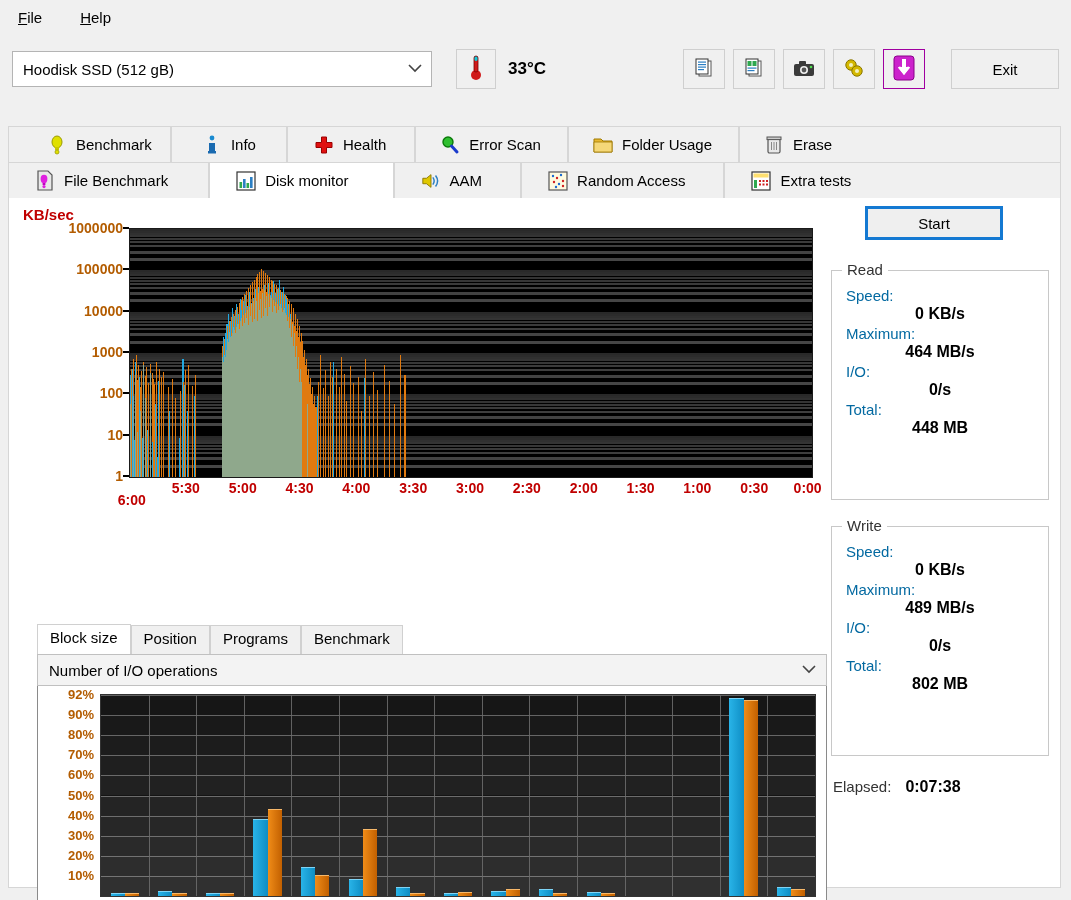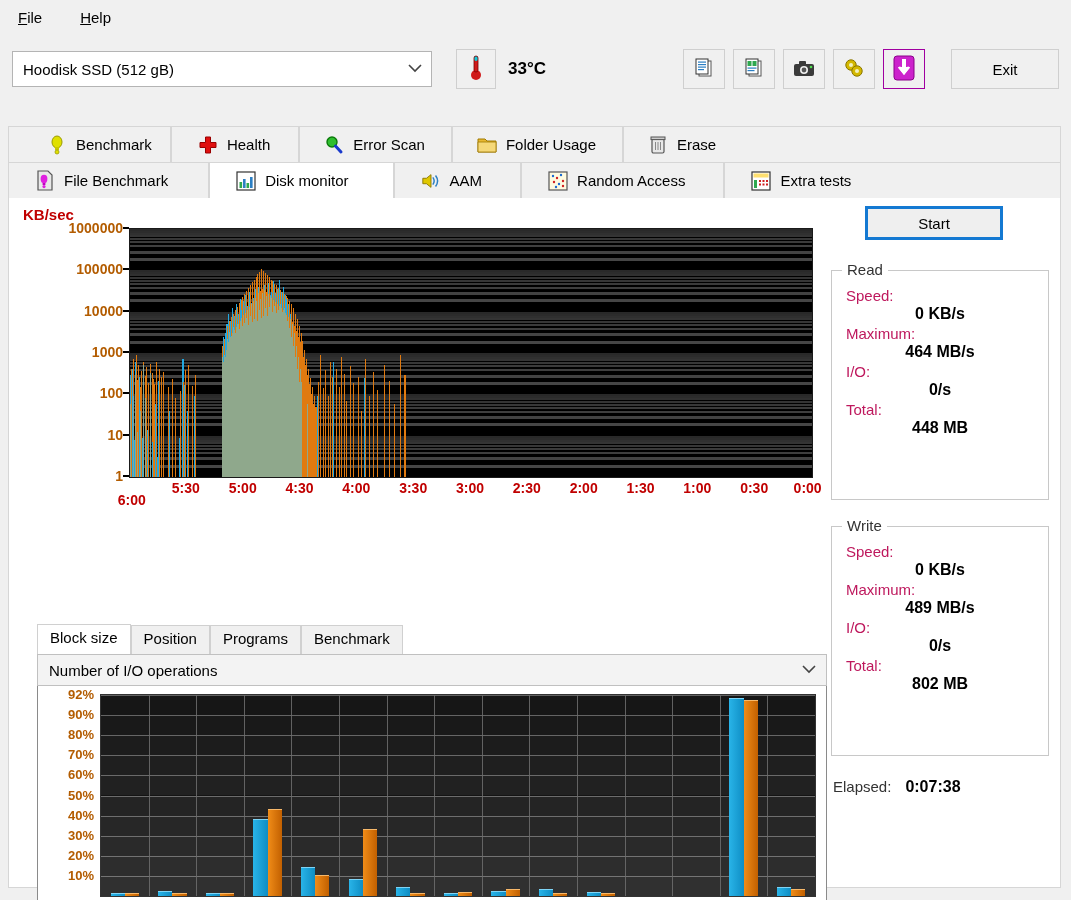--- a/index.html
+++ b/index.html
@@ -115,21 +115,21 @@
     width:138px;height:34px;margin:0 auto 0 34px;border:3px solid #1479d2;background:#efefef;
     display:flex;align-items:center;justify-content:center;font-size:15px;box-sizing:border-box;
   }
   .group{
     position:relative;border:1px solid #c8c8c8;margin-top:22px;padding:14px 14px 12px;
     box-sizing:border-box;background:#fff;
   }
   .group>.gtitle{
     position:absolute;top:-10px;left:10px;background:#fff;padding:0 5px;font-size:15px;color:#333;
   }
-  .row-lab{font-size:15px;color:#be185d;margin-top:2px;}
+  .row-lab{font-size:15px;color:#0369a1;margin-top:2px;}
   .row-val{font-size:16px;font-weight:bold;text-align:center;margin-top:1px;}
   .elapsed{display:flex;gap:14px;align-items:baseline;margin-top:22px;padding-left:2px;}
   .elapsed .lab{font-size:15px;color:#333;}
   .elapsed .val{font-size:16px;font-weight:bold;}
 </style>
 </head>
 <body>
 
 <div class="app">
 
@@ -231,20 +231,30 @@
       <div class="tabrow">
         <div class="tab row1" style="padding-left:38px">
           <span class="ico">
             <svg width="14" height="20" viewBox="0 0 14 20">
                 <ellipse cx="7" cy="7" rx="5" ry="6" fill="#e0e000" stroke="#9a9a00" stroke-width="1"></ellipse>
                 <rect x="5" y="12" width="4" height="3" fill="#c8c800"></rect>
                 <circle cx="7" cy="17" r="2" fill="#e0e000" stroke="#9a9a00" stroke-width="0.8"></circle>
               </svg>
           </span>
           <span>Benchmark</span>
+        </div>
+        <div class="tab row1" style="padding-left:30px;padding-right:30px">
+          <span class="ico">
+            <svg width="12" height="20" viewBox="0 0 12 20">
+                <circle cx="6" cy="3" r="2.4" fill="#1a8ad0"></circle>
+                <path d="M3 8 h6 v9 h-6 z" fill="#1a6ab0"></path>
+                <rect x="2" y="16" width="8" height="2.5" fill="#1a6ab0"></rect>
+              </svg>
+          </span>
+          <span>Info</span>
         </div>
         <div class="tab row1" style="padding-left:26px;padding-right:28px">
           <span class="ico">
             <svg width="20" height="20" viewBox="0 0 20 20">
                 <path d="M7.5 2 h5 v5.5 h5.5 v5 h-5.5 v5.5 h-5 v-5.5 h-5.5 v-5 h5.5 z" fill="#e01010" stroke="#900" stroke-width="1"></path>
               </svg>
           </span>
           <span>Health</span>
         </div>
         <div class="tab row1" style="padding-left:24px;padding-right:26px">

